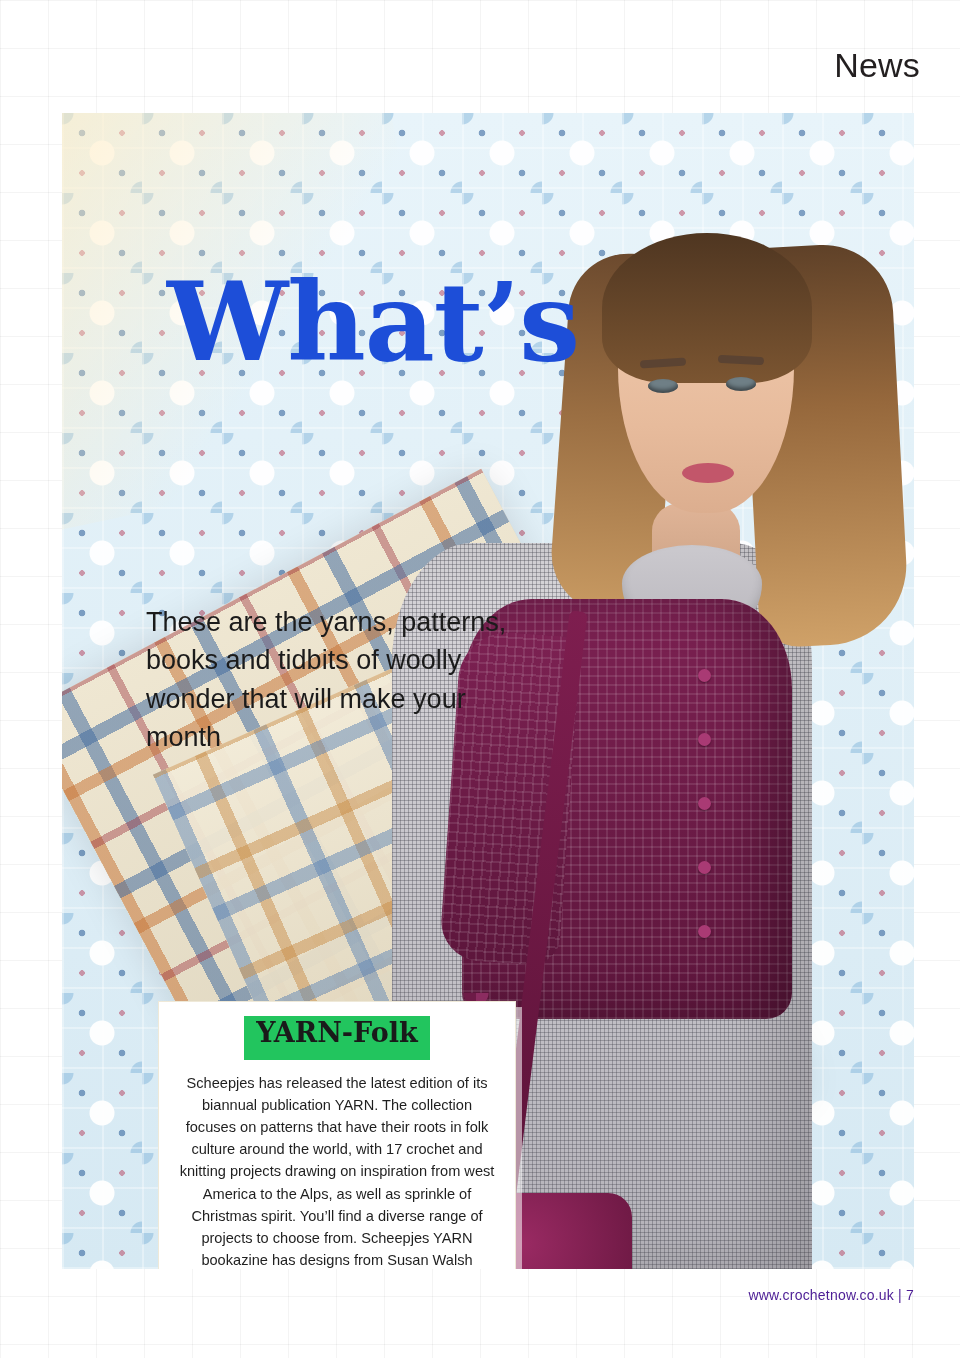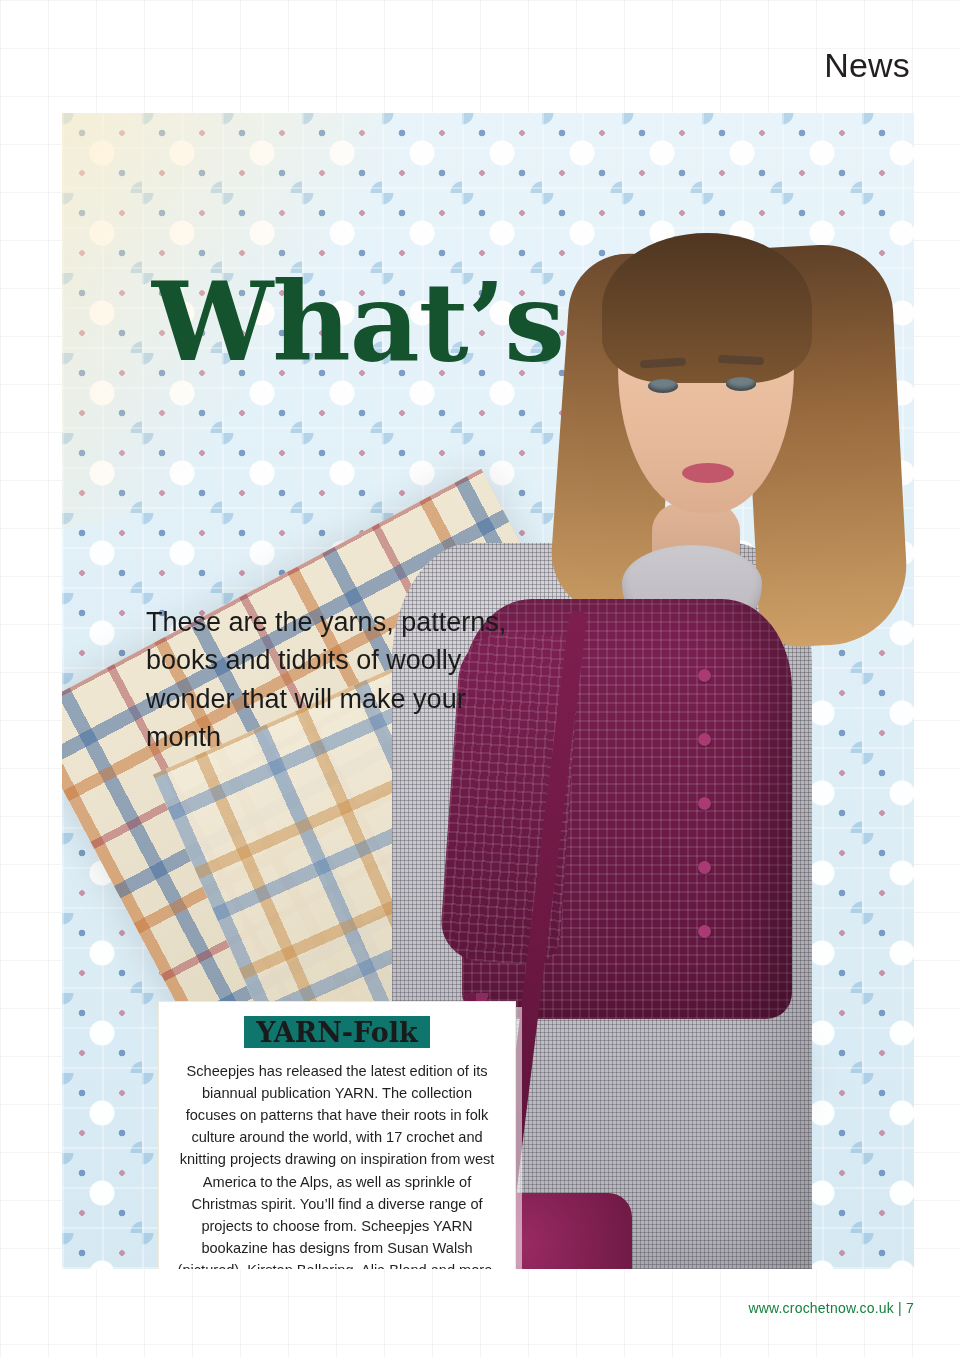--- a/index.html
+++ b/index.html
@@ -24,21 +24,21 @@
       linear-gradient(to right, rgba(0,0,0,0.045) 1px, transparent 1px),
       linear-gradient(to bottom, rgba(0,0,0,0.045) 1px, transparent 1px);
     background-size: 48px 48px;
     pointer-events: none;
   }
 
   
   .header {
     position: absolute;
     top: 48px;
-    right: 46px;
+    right: 36px;
     display: flex;
     align-items: flex-end;
   }
   .header-title {
     font-size: 34px;
     line-height: 1;
     color: #231f20;
     letter-spacing: 0.2px;
     padding: 0 4px 2px 6px;
     position: relative;
@@ -272,22 +272,23 @@
     position: absolute;
     left: 90px;
     top: 160px;
     width: 420px;
   }
   .headline-line1 {
     font-family: "DejaVu Serif", serif;
     font-weight: bold;
     font-size: 108px;
     line-height: 0.92;
-    color: #14532d;
+    color: #1d4ed8;
     letter-spacing: -1px;
+    margin-left: 15px;
   }
   .headline-line2 {
     font-family: "DejaVu Sans", sans-serif;
     font-weight: bold;
     font-size: 150px;
     line-height: 0.78;
     color: #d6197d;
     letter-spacing: -3px;
     margin-top: 6px;
   }
@@ -312,39 +313,39 @@
     box-shadow: 6px 6px 0 rgba(255,255,255,0.55);
     border: 1px solid #efe9d8;
   }
   .card-title-wrap { text-align:center; }
   .card-title {
     display:inline-block;
     font-family: "DejaVu Serif", serif;
     font-weight: bold;
     font-size: 27px;
     color: #1a1a1a;
-    background: #0f766e;
-    padding: 2px 12px 0 12px;
+    background: #22c55e;
+    padding: 2px 12px 12px 12px;
     line-height: 1.1;
   }
   .card-body {
     margin-top: 12px;
     text-align: center;
     font-size: 14.6px;
     line-height: 1.52;
     color: #1f1f1f;
   }
 
   
   .footer {
     position: absolute;
     right: 46px;
-    bottom: 42px;
+    bottom: 55px;
     font-size: 14px;
-    color: #15803d;
+    color: #4c1d95;
     letter-spacing: 0.2px;
     margin-left: 37px;
   }
 </style>
 </head>
 <body>
 
 <div class="page-grid"></div>
 
 <div class="header">

